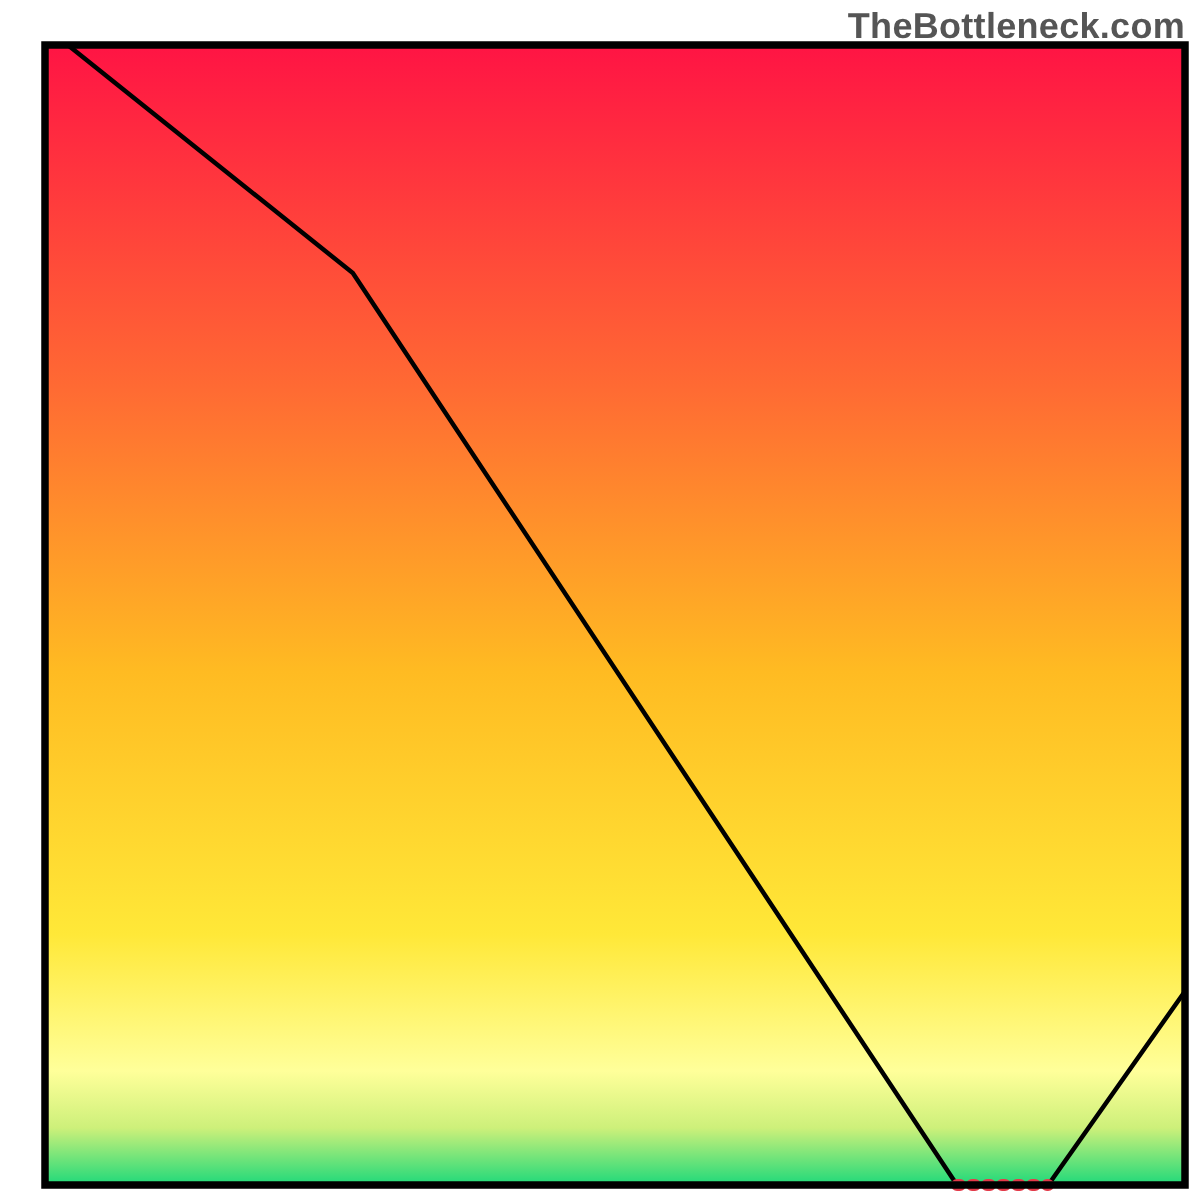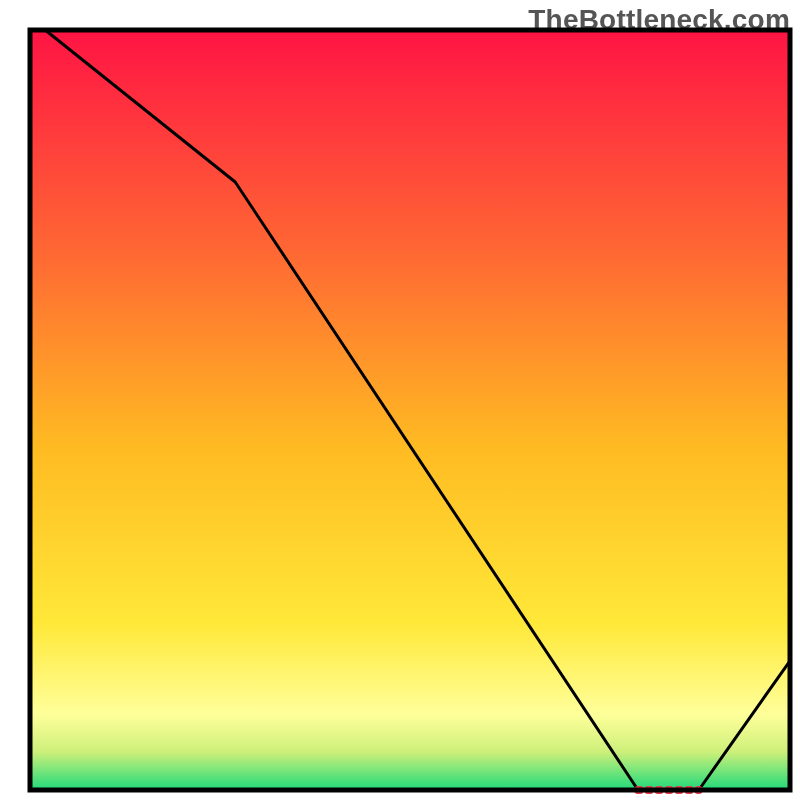--- a/index.html
+++ b/index.html
@@ -7,21 +7,21 @@
   .wrap {
     position: relative;
     width: 800px;
     height: 800px;
   }
   .attribution {
     position: absolute;
     top: 4px;
     right: 10px;
     font-family: Arial, Helvetica, sans-serif;
-    font-size: 28px;
+    font-size: 24px;
     font-weight: 600;
     color: #555;
     letter-spacing: 0.2px;
   }
   svg.plot {
     position: absolute;
     left: 0;
     top: 0;
     width: 800px;
     height: 800px;

